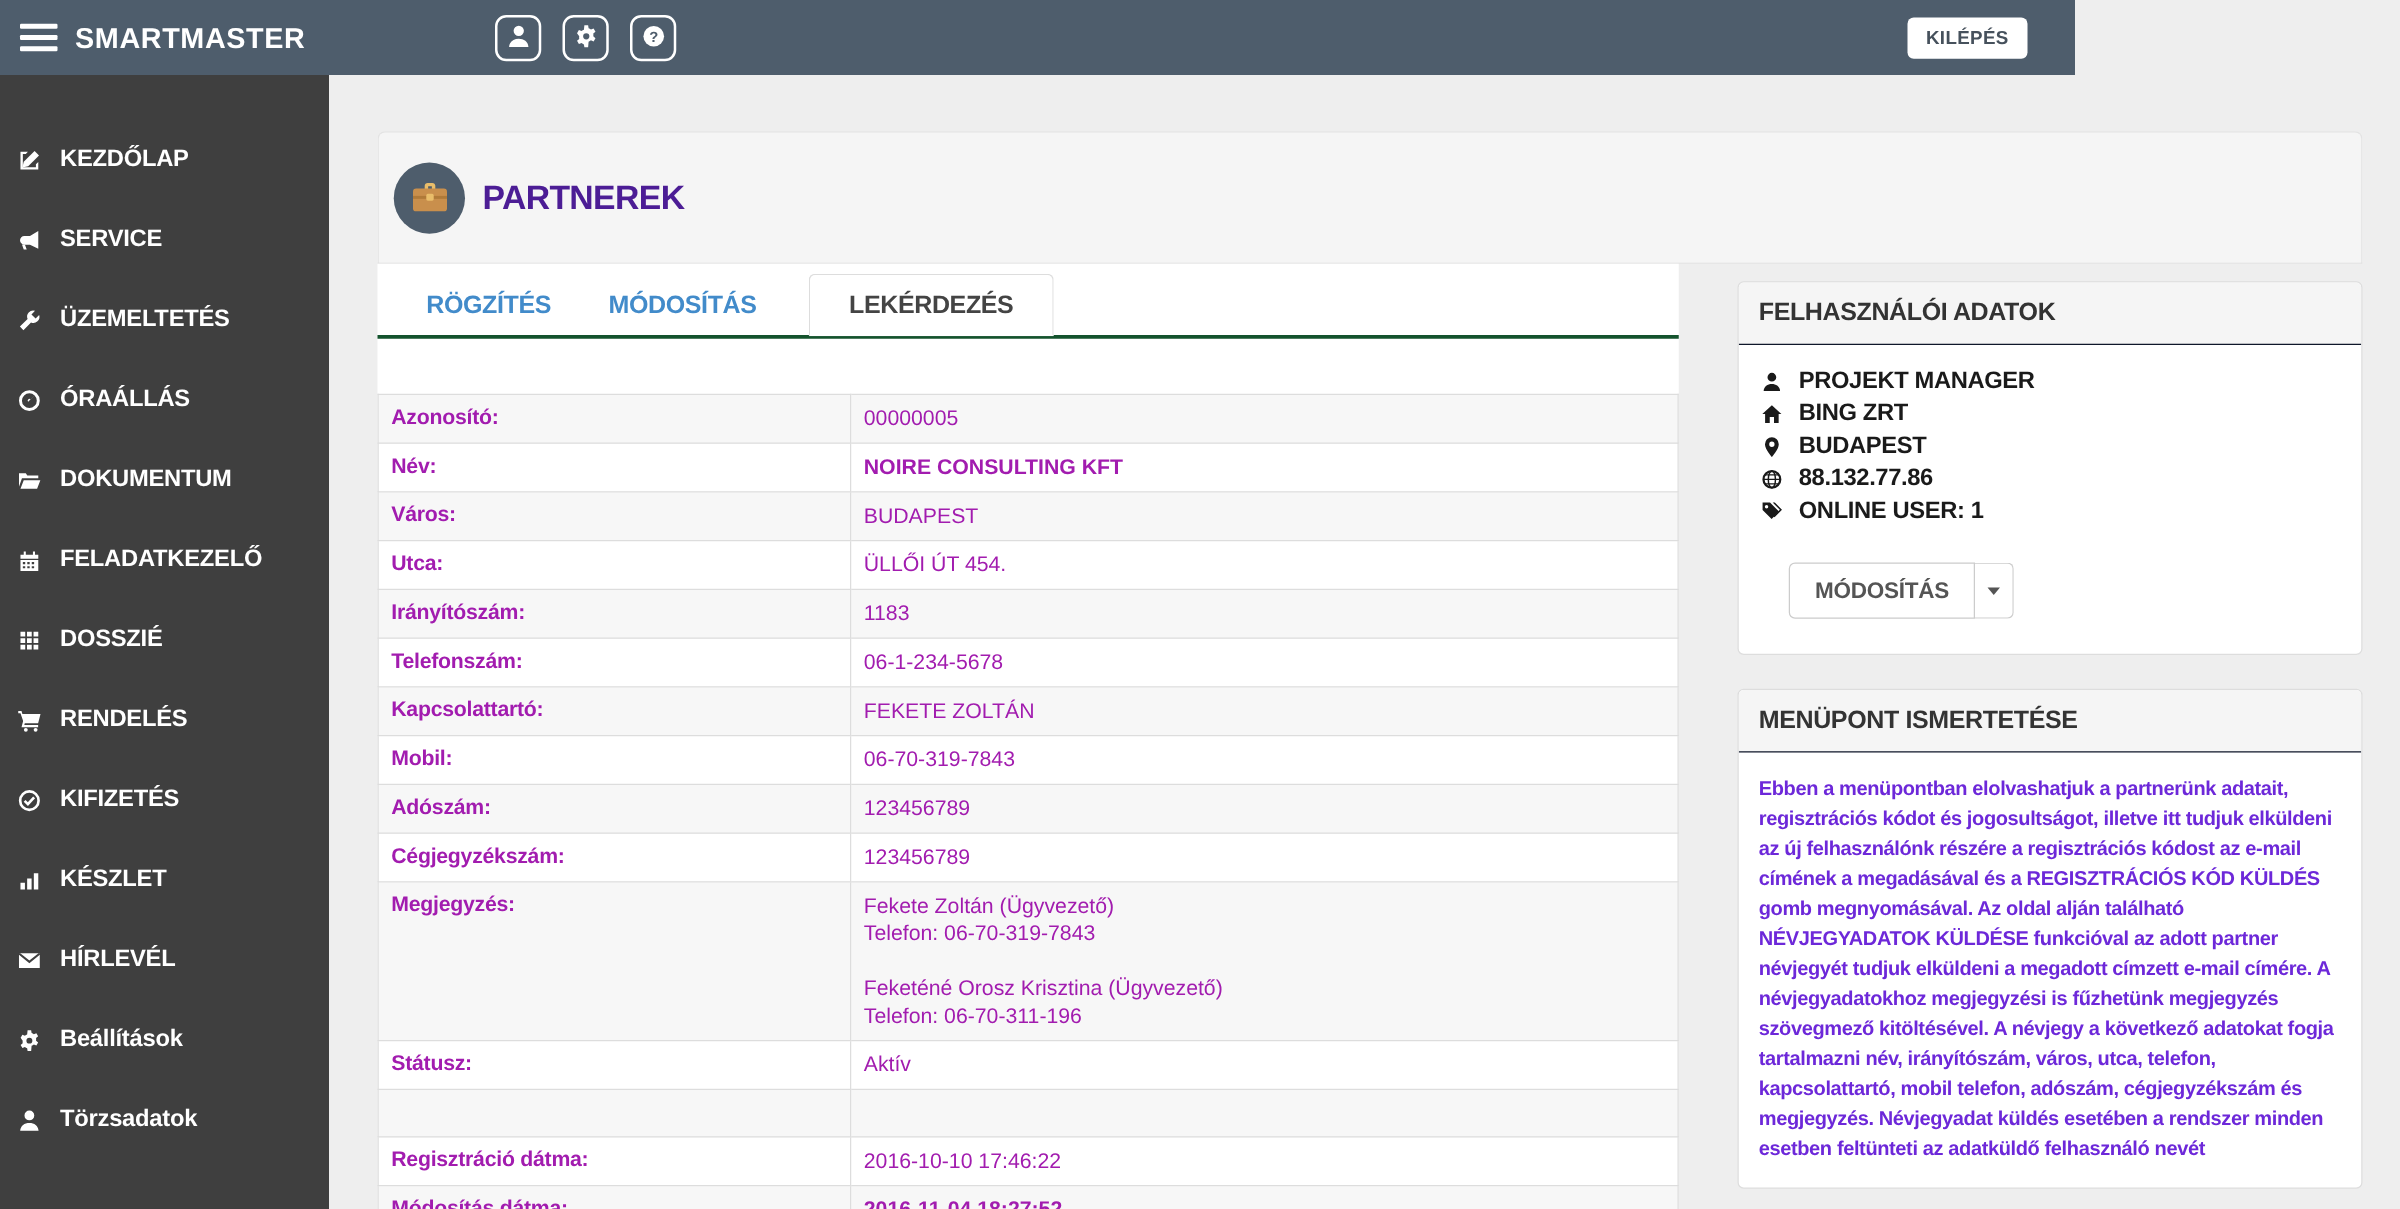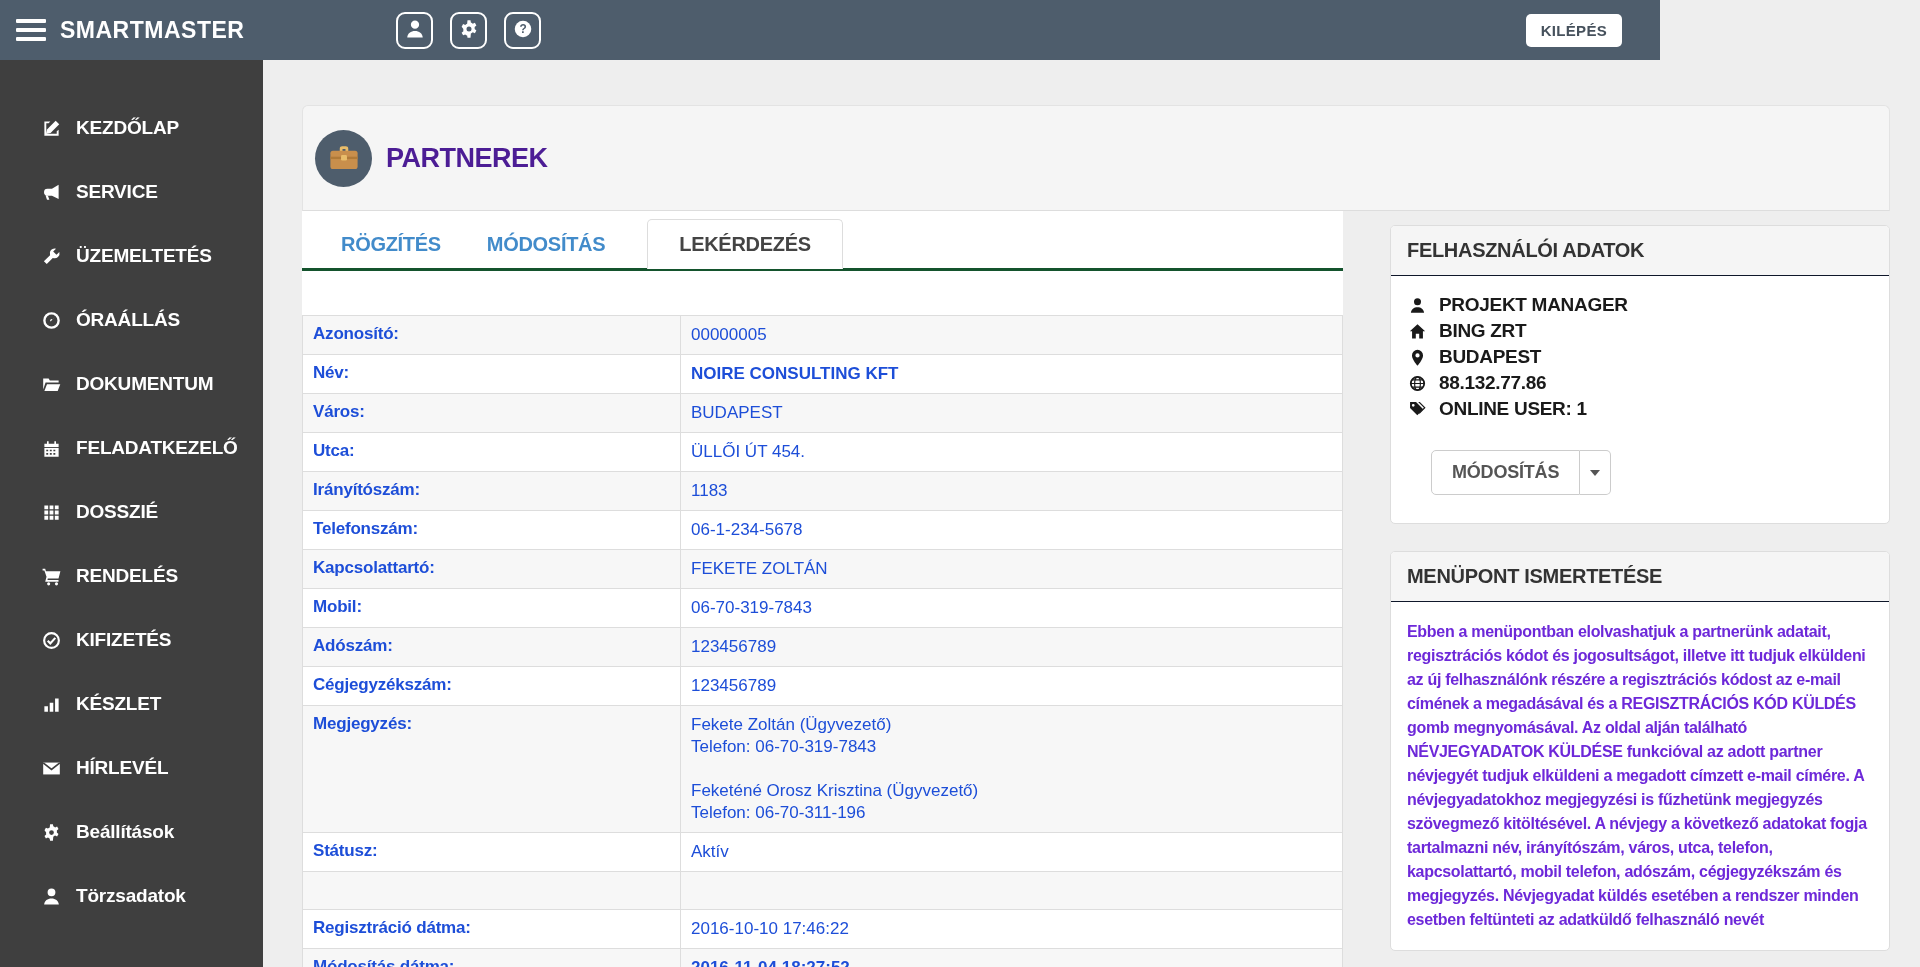--- a/index.html
+++ b/index.html
@@ -20,21 +20,21 @@
     background:transparent; }
   .icon-btn svg { width:20px; height:20px; fill:#fff; }
   .logout-btn { margin-left:auto; margin-right:38px; background:#fff; color:#46515c;
     border:none; border-radius:5px; padding:8px 15px; font-size:15px; font-weight:bold;
     font-family:"Liberation Sans", sans-serif; letter-spacing:0.3px; cursor:pointer;
     font-stretch:condensed; }
 
   
   .sidebar { position:fixed; top:60px; left:0; width:263px; height:907px;
     background:#3f3f3f; padding-top:36px; }
-  .side-item { display:flex; align-items:center; height:64px; padding-left:40px;
+  .side-item { display:flex; align-items:center; height:64px; padding-left:12px;
     color:#fff; text-decoration:none; cursor:pointer; }
   .sicon { width:22px; height:20px; margin-right:14px; display:flex;
     align-items:center; justify-content:center; flex:0 0 22px; }
   .sicon svg { width:19px; height:19px; fill:#fff; }
   .slabel { font-size:19px; font-weight:bold; letter-spacing:-0.2px;
     font-stretch:condensed; white-space:nowrap; }
   .slabel.mixed { font-weight:bold; }
 
   
   .main { position:absolute; top:60px; left:263px; width:1657px; height:907px;
@@ -57,21 +57,21 @@
   .tab { font-size:20px; font-weight:bold; font-stretch:condensed;
     letter-spacing:-0.3px; padding:13px 21px; color:#428bca; cursor:pointer;
     border:1px solid transparent; border-radius:5px 5px 0 0; margin-right:2px;
     margin-bottom:-1px; text-decoration:none; display:inline-block; }
   .tab.active { color:#444; background:#fff; border-color:#ddd;
     border-bottom-color:#fff; cursor:default; padding:13px 31px; margin-left:18px; }
 
   
   .detail-table { width:1041px; margin-top:44px; border-collapse:collapse;
     border:1px solid #ddd; }
-  .detail-table td { border:1px solid #ddd; font-size:17px; color:#1d4ed8;
+  .detail-table td { border:1px solid #ddd; font-size:17px; color:#a21caf;
     padding:8px 10px; vertical-align:top; font-stretch:condensed; }
   .detail-table tr:nth-child(odd) { background:#f7f7f7; }
   .detail-table tr:nth-child(even) { background:#fff; }
   .cell-label { width:378px; font-weight:bold; letter-spacing:-0.2px; }
   .cell-value { white-space:pre-line; line-height:22px; }
   .row-spacer td { height:38px; }
   .val-bold { font-weight:bold; }
   .val-red { color:#d9534f; font-weight:bold; }
 
   

